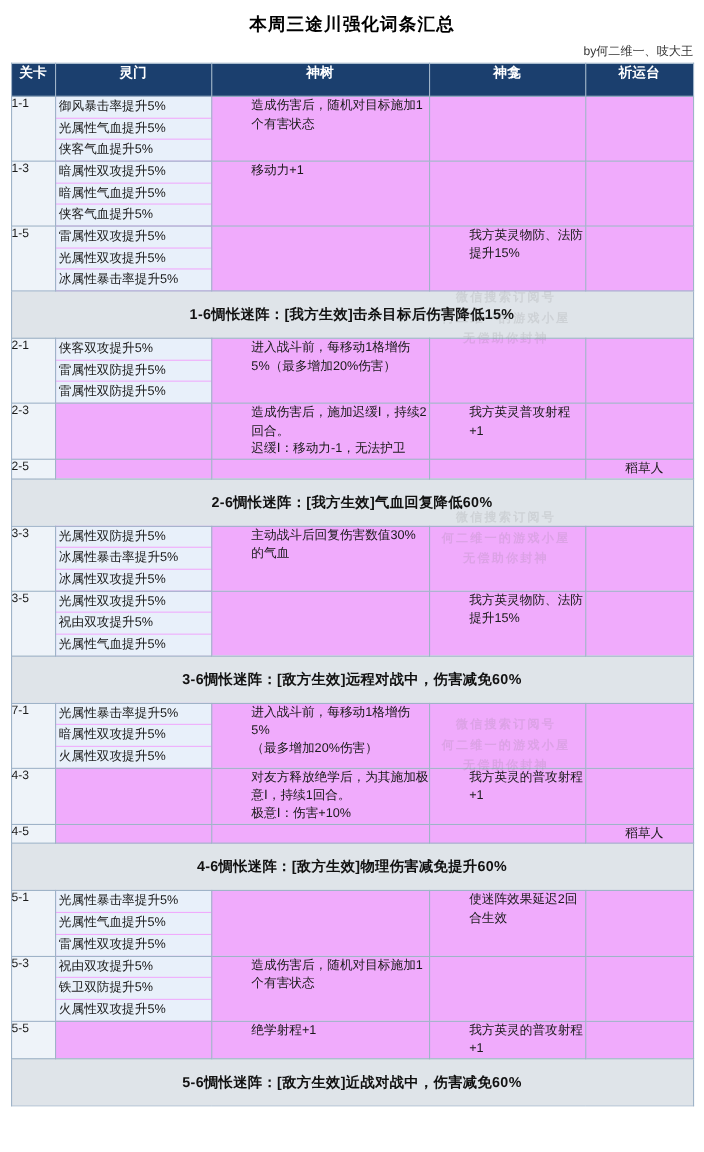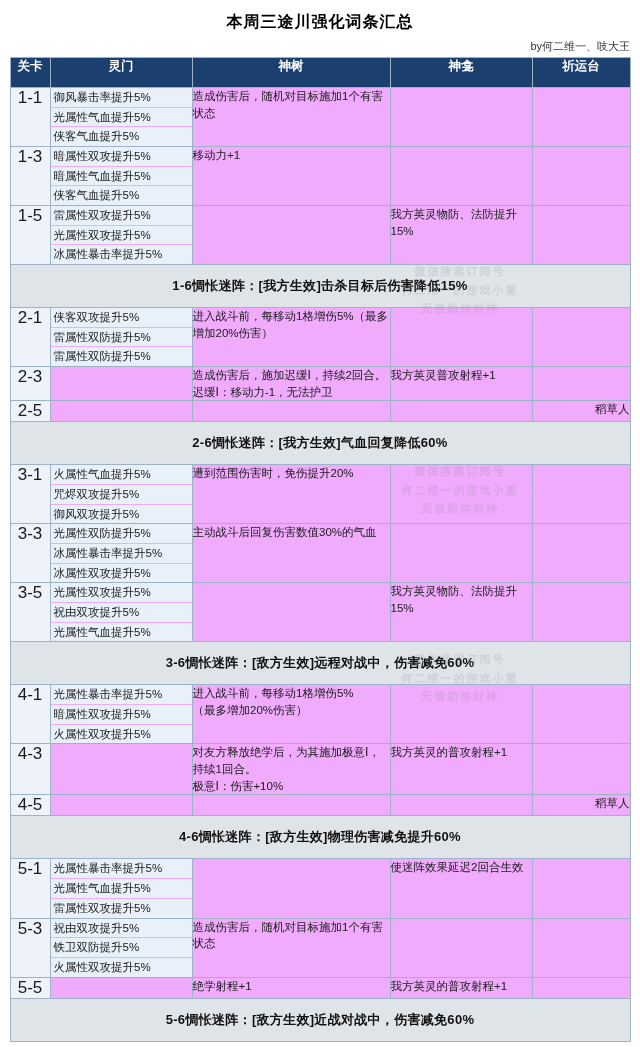--- a/index.html
+++ b/index.html
@@ -51,49 +51,49 @@
     border: 1px solid #0f2d52;
   }
 
   col.c-stage { width: 40px; }
   col.c-ling  { width: 142px; }
   col.c-shen  { width: 198px; }
   col.c-kan   { width: 142px; }
   col.c-qi    { width: 98px; }
 
   td.stage {
-    text-align: center;
-    font-size: 17px;
+    text-align: left;
+    font-size: 11px;
     background: #eef3f9;
     padding: 4px 2px;
     white-space: nowrap;
   }
   td.cell {
     padding: 4px 5px;
     line-height: 1.45;
     background: #f0abfc;
   }
 
   .entry { display: block; background: #e8f0fa; margin: 0 0 1px 0; padding: 1px 3px; }
   .entry:last-child { margin-bottom: 0; }
 
-  .plain { display:block; }
+  .plain { display:block;padding-left:36px; }
 
   tr.band td {
     background: #dfe4e9;
     text-align: center;
     font-size: 13px;
     font-weight: bold;
     padding: 12px 4px;
     color: #111;
     letter-spacing: .3px;
     margin-top: 40px;
   }
 
-  td.center { text-align: right; vertical-align: middle; }
+  td.center { text-align: left; vertical-align: middle; }
   td.mid { vertical-align: middle; }
   .wm-text {
     position: absolute;
     pointer-events: none;
     color: rgba(120,120,120,0.17);
     font-size: 11px;
     font-weight: bold;
     letter-spacing: 2px;
     line-height: 1.7;
     text-align: center;
@@ -199,33 +199,20 @@
           <td class="cell">&nbsp;</td>
           <td class="cell">&nbsp;</td>
           <td class="cell center mid">
             <span class="plain">稻草人</span>
           </td>
         </tr>
         <tr class="band">
           <td colspan="5">2-6惆怅迷阵：[我方生效]气血回复降低60%</td>
         </tr>
         <tr>
-          <td class="stage mid">3-1</td>
-          <td class="cell">
-            <span class="entry">火属性气血提升5%</span>
-            <span class="entry">咒烬双攻提升5%</span>
-            <span class="entry">御风双攻提升5%</span>
-          </td>
-          <td class="cell">
-            <span class="plain">遭到范围伤害时，免伤提升20%</span>
-          </td>
-          <td class="cell">&nbsp;</td>
-          <td class="cell center mid">&nbsp;</td>
-        </tr>
-        <tr>
           <td class="stage mid">3-3</td>
           <td class="cell">
             <span class="entry">光属性双防提升5%</span>
             <span class="entry">冰属性暴击率提升5%</span>
             <span class="entry">冰属性双攻提升5%</span>
           </td>
           <td class="cell">
             <span class="plain">主动战斗后回复伤害数值30%的气血</span>
           </td>
           <td class="cell">&nbsp;</td>
@@ -241,21 +228,21 @@
           <td class="cell">&nbsp;</td>
           <td class="cell">
             <span class="plain">我方英灵物防、法防提升15%</span>
           </td>
           <td class="cell center mid">&nbsp;</td>
         </tr>
         <tr class="band">
           <td colspan="5">3-6惆怅迷阵：[敌方生效]远程对战中，伤害减免60%</td>
         </tr>
         <tr>
-          <td class="stage mid">4-1</td>
+          <td class="stage mid">7-1</td>
           <td class="cell">
             <span class="entry">光属性暴击率提升5%</span>
             <span class="entry">暗属性双攻提升5%</span>
             <span class="entry">火属性双攻提升5%</span>
           </td>
           <td class="cell">
             <span class="plain">进入战斗前，每移动1格增伤5%</span>
             <span class="plain">（最多增加20%伤害）</span>
           </td>
           <td class="cell">&nbsp;</td>

